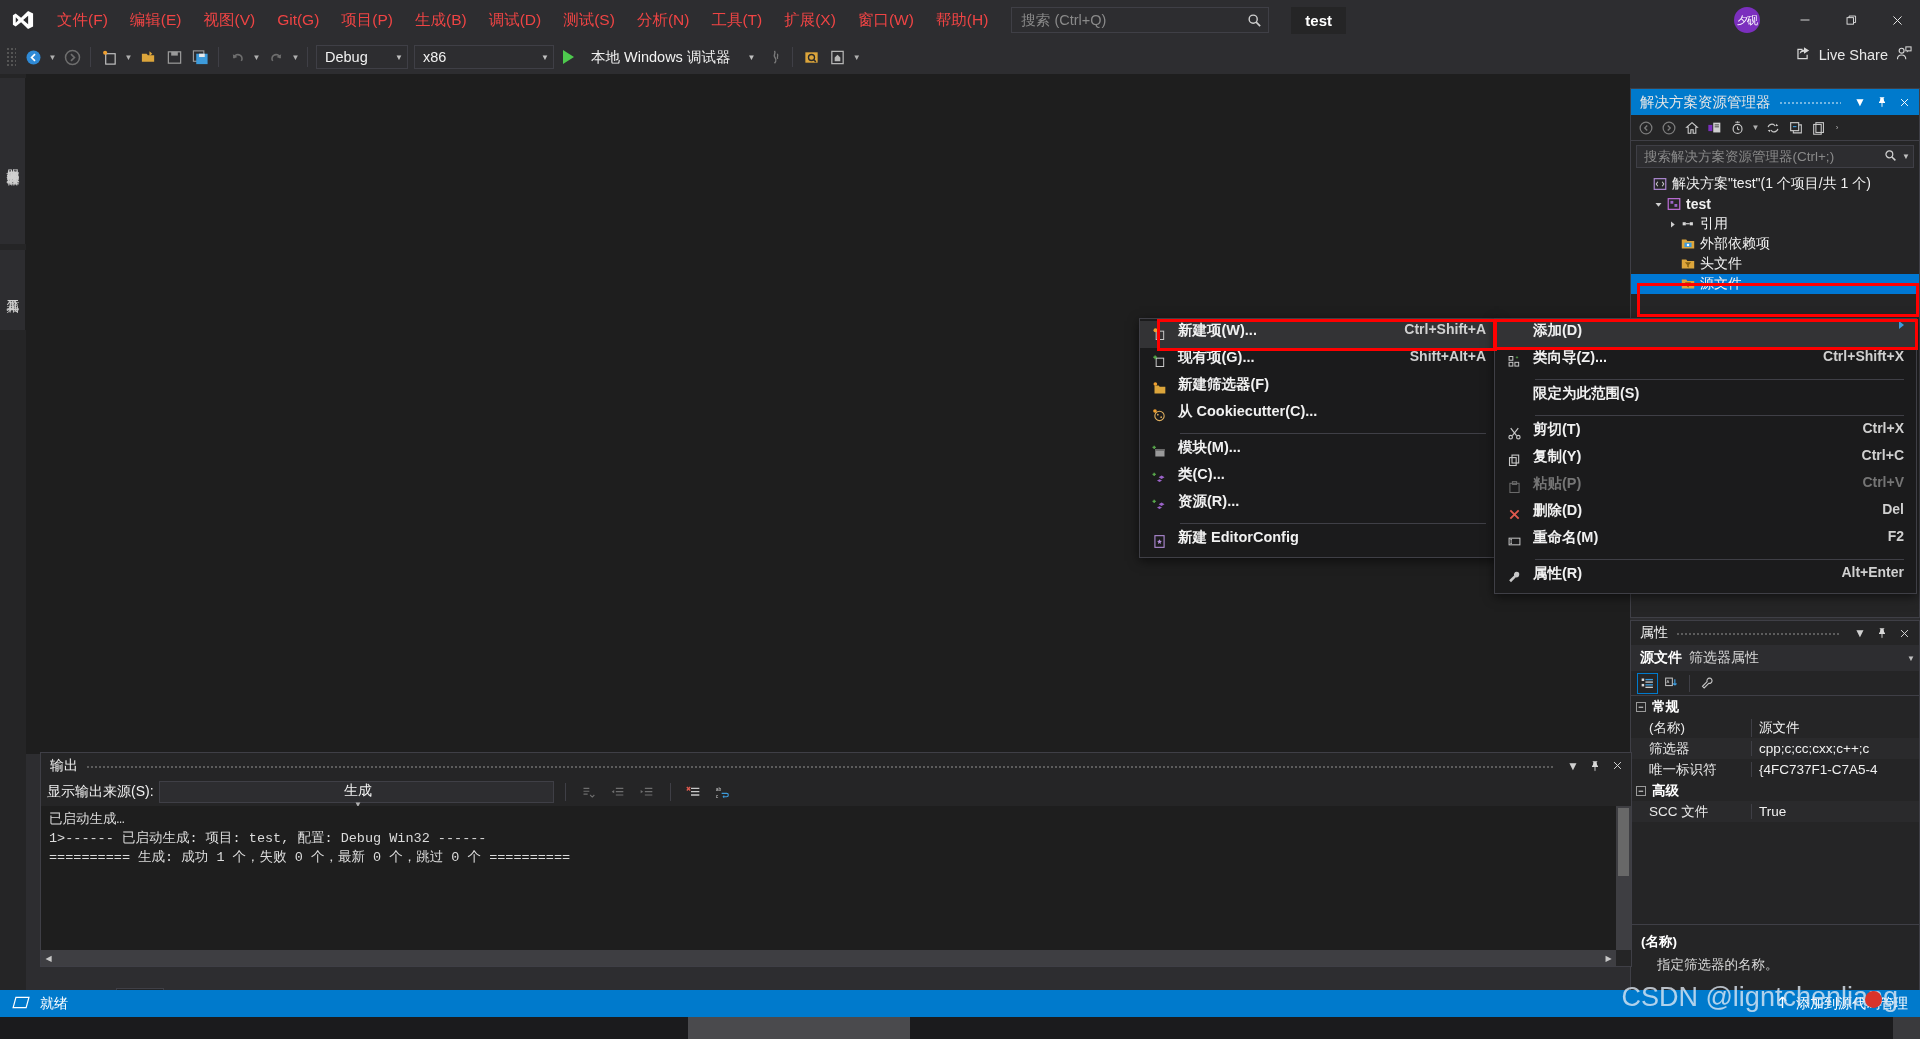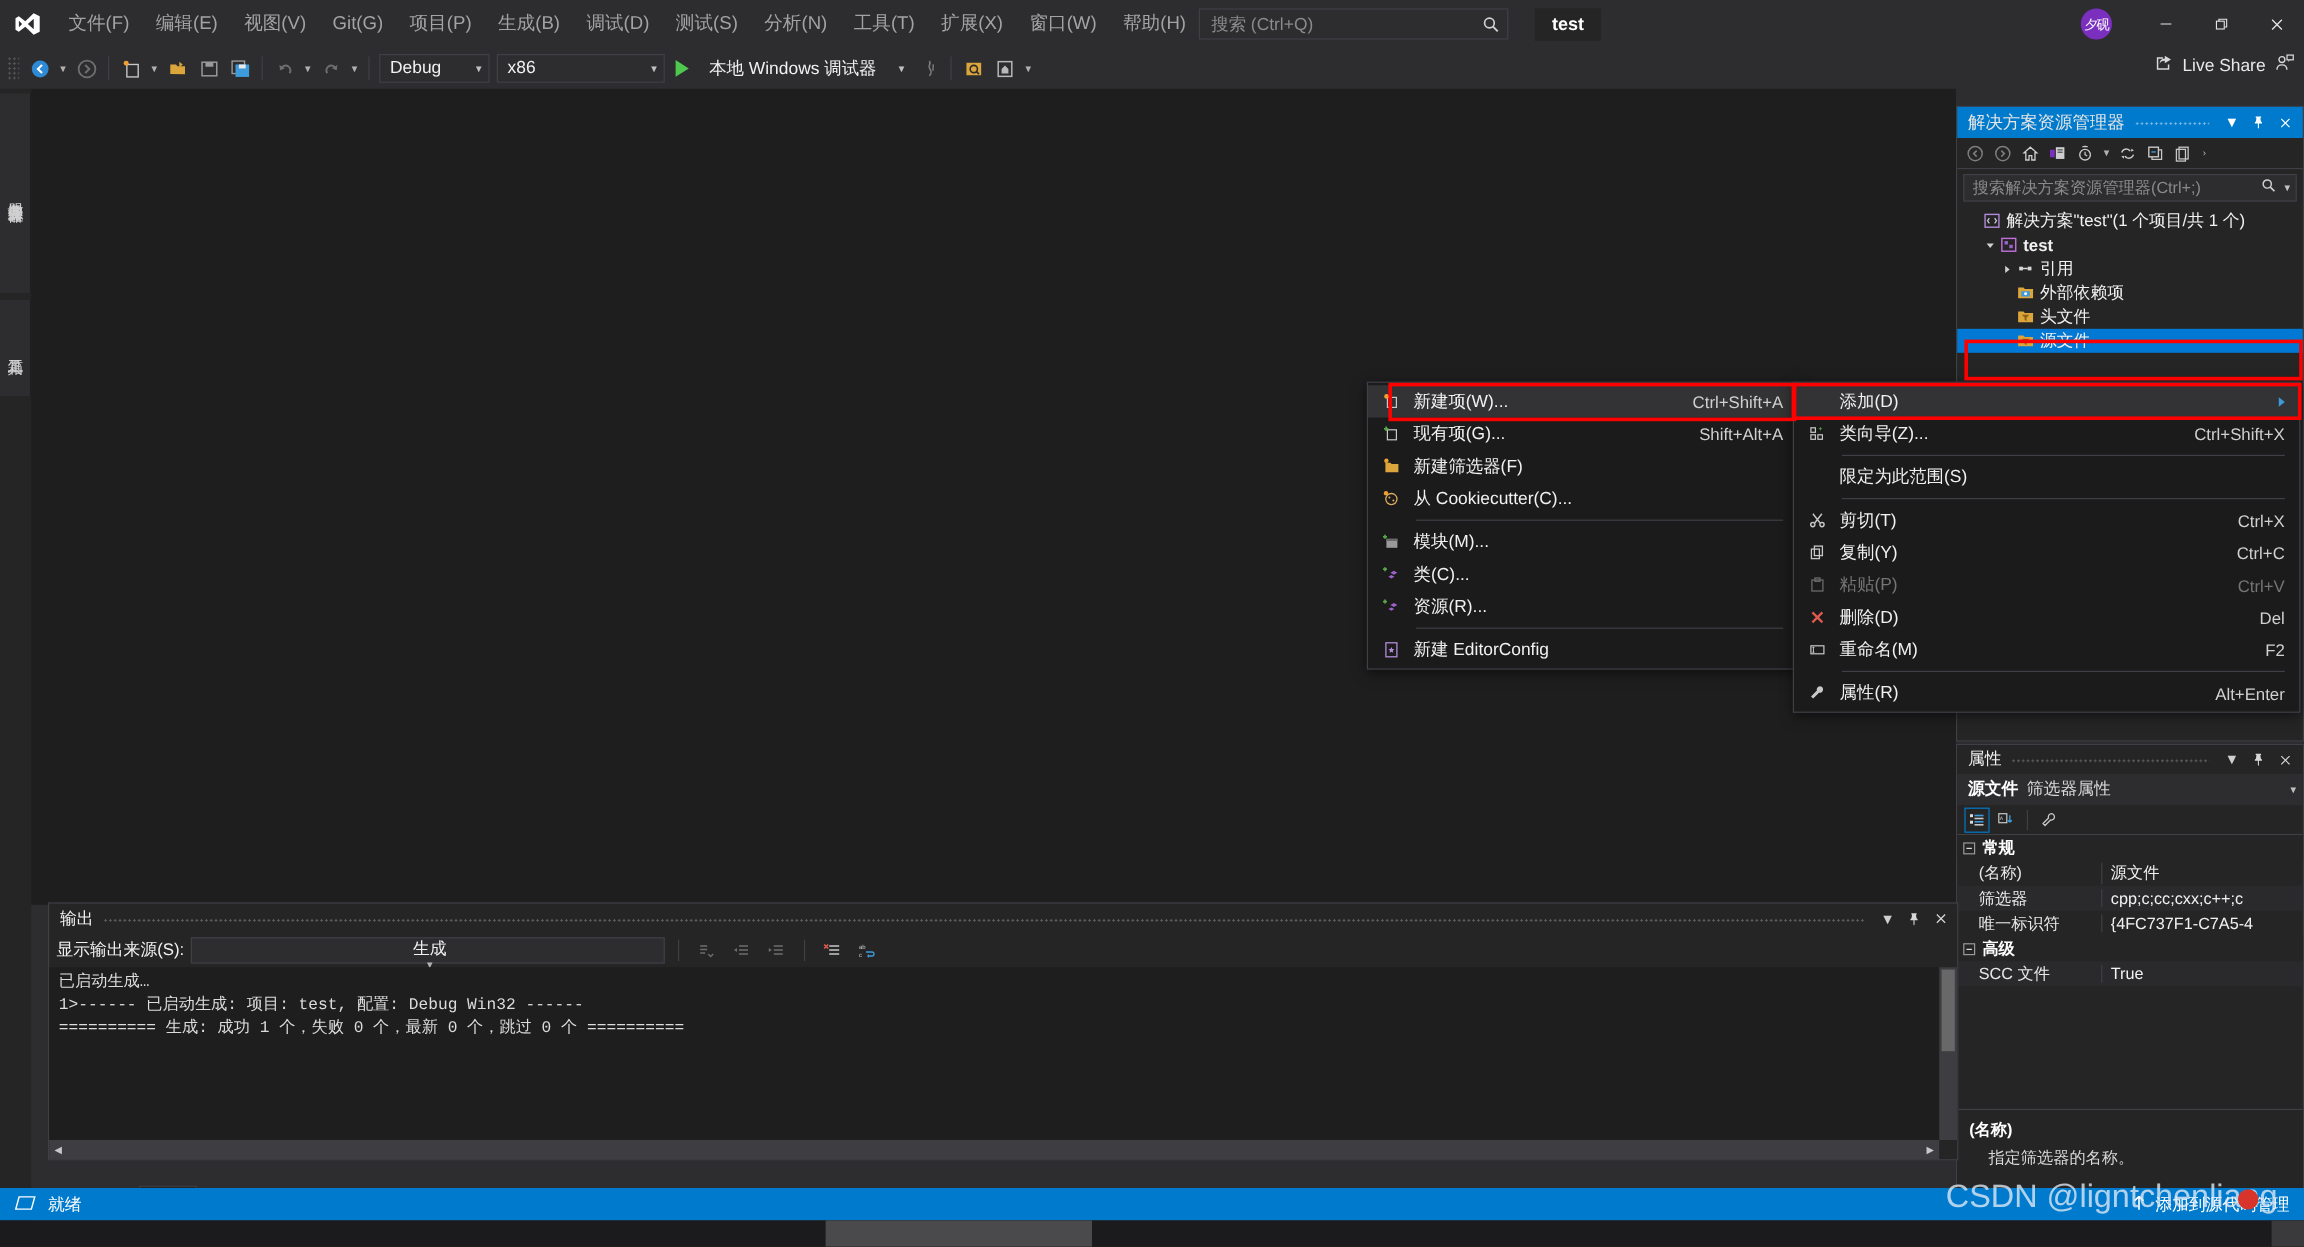--- a/index.html
+++ b/index.html
@@ -20,24 +20,24 @@
     position: absolute; left: 0; top: 0; width: 1920px; height: 40px;
     background: #2d2d30; display: flex; align-items: center;
   }
   .vs-logo {
     width: 46px; height: 40px; display: flex; align-items: center; justify-content: center;
   }
   .vs-logo svg { width: 22px; height: 22px; }
   .menubar { display: flex; align-items: center; height: 40px; }
   .menu-item {
     padding: 0 11px; height: 40px; line-height: 40px;
-    font-size: 15.5px; color: #a3a3a3; cursor: default; white-space: nowrap;
+    font-size: 15.5px; color: #ef4444; cursor: default; white-space: nowrap;
   }
   .search-box {
-    width: 258px; height: 26px;
+    margin-left: 12px; width: 258px; height: 26px;
     background: #2d2d30; border: 1px solid #3f3f46;
     display: flex; align-items: center; padding: 0 6px 0 9px;
   }
   .search-box .ph { flex: 1; font-size: 14.5px; color: #8a8a8a; }
   .search-ico { width: 15px; height: 15px; color: #c8c8c8; }
   .proj-badge {
     margin-left: 22px; background: #252526; padding: 5px 14px;
     font-size: 15px; font-weight: bold; color: #fff;
   }
   .tb-right {
@@ -257,22 +257,22 @@
     position: absolute; left: 0; bottom: 0; width: 1920px; height: 22px; background: #1b1b1d;
   }
   .tb-blk { position: absolute; top: 0; height: 22px; background: #4a4a4d; }
 
   
   .ctxmenu {
     position: absolute; background: #1b1b1c; border: 1px solid #3f3f46;
     padding: 2px 0; z-index: 60; box-shadow: 0 3px 10px rgba(0,0,0,.55);
   }
   .ctx-row {
-    display: flex; align-items: center; height: 27px; padding: 0 12px 0 0;
-    font-size: 14.5px; color: #f1f1f1; white-space: nowrap;
+    display: flex; height: 27px; padding: 0 12px 0 0;
+    font-size: 14.5px; color: #f1f1f1; white-space: nowrap; font-weight: bold;
   }
   .ctx-row.hl { background: #333335; }
   .ctx-row.disabled { color: #757575; }
   .ctx-ico { width: 38px; display: flex; align-items: center; justify-content: center; }
   .ctx-label { flex: 1; padding-right: 34px; }
   .ctx-key { color: #d0d0d0; font-size: 14px; }
   .ctx-row.disabled .ctx-key { color: #757575; }
   .ctx-sep { height: 1px; background: #3f3f46; margin: 4px 12px 4px 40px; }
   .submenu-arrow {
     width: 0; height: 0; border-left: 5px solid #3d9bdb;

